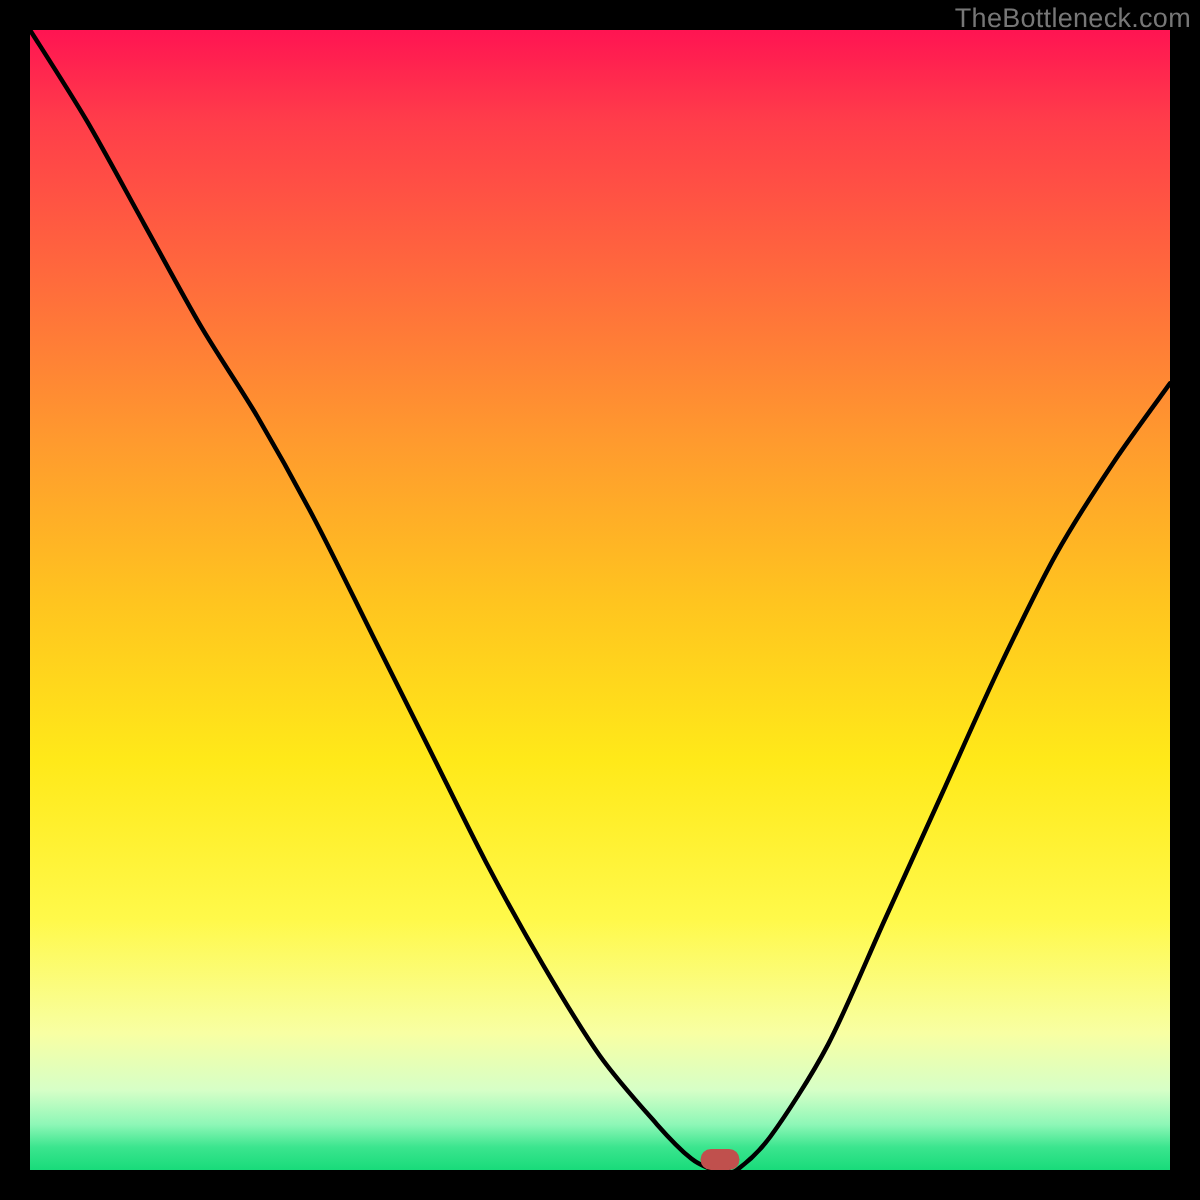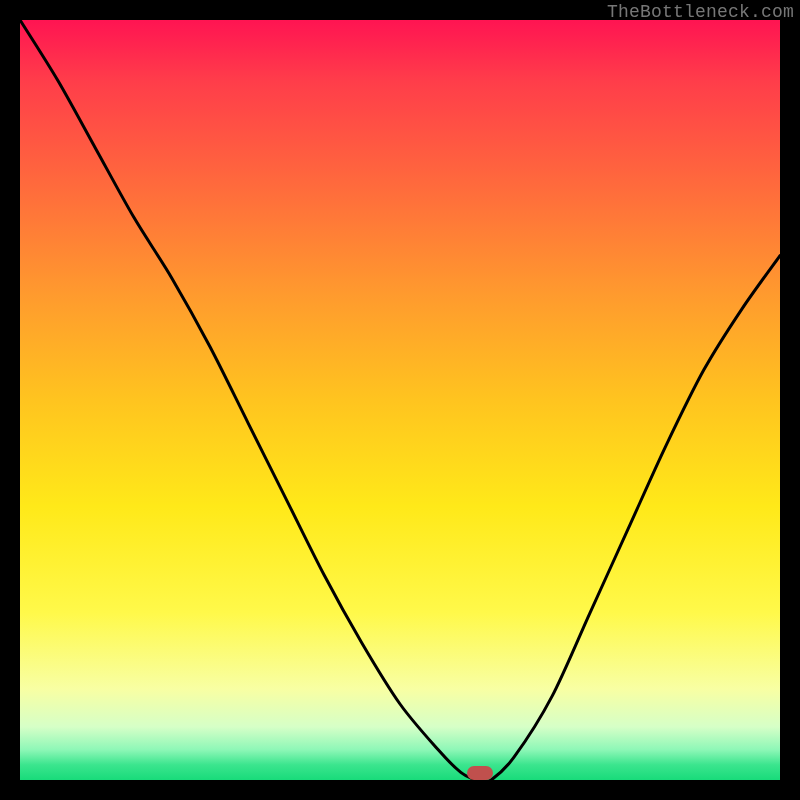--- a/index.html
+++ b/index.html
@@ -9,21 +9,20 @@
     height: 800px;
     background: #000;
     overflow: hidden;
     font-family: Arial, Helvetica, sans-serif;
   }
   .wrap {
     position: relative;
     width: 800px;
     height: 800px;
     background: #000;
-    font-family: Liberation Mono, monospace;
   }
   .plot {
     position: absolute;
     left: 20px;
     top: 20px;
     width: 760px;
     height: 760px;
   }
   .grad {
     position: absolute;

